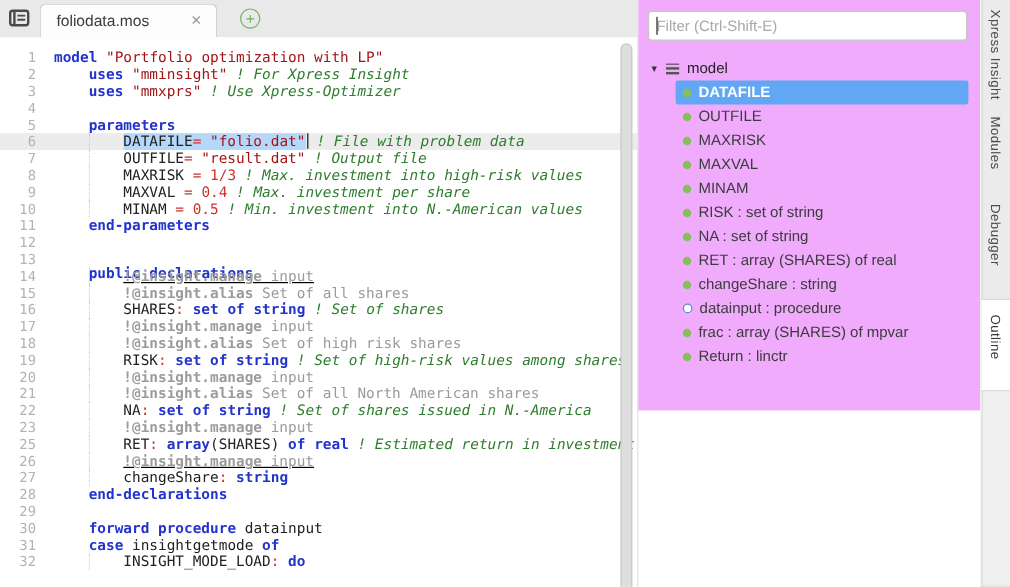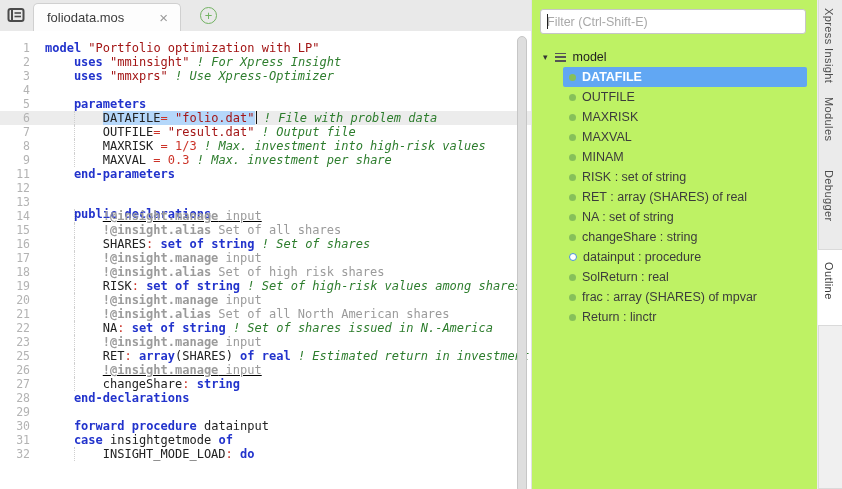--- a/index.html
+++ b/index.html
@@ -43,21 +43,21 @@
   .t-anx { color:var(--ann); }
   .selwrap { background:var(--selection); }
   .caret { display:inline-block; width:1px; height:13px; background:#111;
            vertical-align:text-top; margin-left:1px; }
 
   .vscroll-thumb { position:absolute; left:517px; top:36px; width:10px; bottom:-4px;
                    background:#dedede; border:1px solid #c6c6c6; border-radius:6px; }
   .pane-divider { position:absolute; left:531px; top:0; width:1px; height:489px; background:#e2e2e2; }
 
   
-  .rpanel { position:absolute; left:532px; top:0; width:285px; height:489px; background:#bef264; }
+  .rpanel { position:absolute; left:532px; top:0; width:285px; height:342px; background:#f0abfc; }
   .filter { position:absolute; left:8px; top:9px; width:266px; height:25px;
             border:1px solid #c6c6c6; border-radius:3px; background:#fff;
             font-family:"Liberation Sans",sans-serif; font-size:12.5px; color:#444;
             padding:0 6px; outline:none; }
   .filter::placeholder { color:#a9a9a9; }
   .filter-caret { position:absolute; left:15px; top:14px; width:1px; height:15px; background:#222; }
 
   .tree-header { position:absolute; left:0; top:47px; height:20px; width:100%;
                  display:flex; align-items:center; padding-left:11px; }
   .tri { font-size:9px; color:#333; }
@@ -107,21 +107,22 @@
   <div class="editor">
     <div class="code-lines" id="code-lines">
         <div class="line"><span class="gut">1</span><span class="code" style="padding-left: 0px;"><span class="t-kw">model</span><span class="t-pl"> </span><span class="t-str">"Portfolio optimization with LP"</span></span></div>
         <div class="line"><span class="gut">2</span><span class="code" style="padding-left: 28.88px;"><span class="t-kw">uses</span><span class="t-pl"> </span><span class="t-str">"mminsight"</span><span class="t-pl"> </span><span class="t-com">! For Xpress Insight</span></span></div>
         <div class="line"><span class="gut">3</span><span class="code" style="padding-left: 28.88px;"><span class="t-kw">uses</span><span class="t-pl"> </span><span class="t-str">"mmxprs"</span><span class="t-pl"> </span><span class="t-com">! Use Xpress-Optimizer</span></span></div>
         <div class="line"><span class="gut">4</span><span class="code" style="padding-left: 0px;"></span></div>
         <div class="line"><span class="gut">5</span><span class="code" style="padding-left: 28.88px; text-align: center;"><span class="t-kw">parameters</span></span></div>
         <div class="line active"><span class="gut">6</span><span class="guide"></span><span class="code" style="padding-left: 57.76px;"><span class="selwrap"><span class="t-id">DATAFILE</span><span class="t-num">=</span><span class="t-pl"> </span><span class="t-str">"folio.dat"</span></span><span class="caret"></span><span class="t-pl"> </span><span class="t-com">! File with problem data</span></span></div>
         <div class="line"><span class="gut">7</span><span class="guide"></span><span class="code" style="padding-left: 57.76px;"><span class="t-id">OUTFILE</span><span class="t-num">=</span><span class="t-pl"> </span><span class="t-str">"result.dat"</span><span class="t-pl"> </span><span class="t-com">! Output file</span></span></div>
         <div class="line"><span class="gut">8</span><span class="guide"></span><span class="code" style="padding-left: 57.76px;"><span class="t-id">MAXRISK</span><span class="t-pl"> </span><span class="t-num">=</span><span class="t-pl"> </span><span class="t-num">1/3</span><span class="t-pl"> </span><span class="t-com">! Max. investment into high-risk values</span></span></div>
-        <div class="line"><span class="gut">9</span><span class="guide"></span><span class="code" style="padding-left: 57.76px;"><span class="t-id">MAXVAL</span><span class="t-pl"> </span><span class="t-num">=</span><span class="t-pl"> </span><span class="t-num">0.3</span><span class="t-pl"> </span><span class="t-com">! Max. investment per share</span></span></div>
+        <div class="line"><span class="gut">9</span><span class="guide"></span><span class="code" style="padding-left: 57.76px;"><span class="t-id">MAXVAL</span><span class="t-pl"> </span><span class="t-num">=</span><span class="t-pl"> </span><span class="t-num">0.4</span><span class="t-pl"> </span><span class="t-com">! Max. investment per share</span></span></div>
+        <div class="line"><span class="gut">10</span><span class="guide"></span><span class="code" style="padding-left: 57.76px;"><span class="t-id">MINAM</span><span class="t-pl"> </span><span class="t-num">=</span><span class="t-pl"> </span><span class="t-num">0.5</span><span class="t-pl"> </span><span class="t-com">! Min. investment into N.-American values</span></span></div>
         <div class="line"><span class="gut">11</span><span class="code" style="padding-left: 28.88px;"><span class="t-kw">end-parameters</span></span></div>
         <div class="line"><span class="gut">12</span><span class="code" style="padding-left: 0px;"></span></div>
         <div class="line"><span class="gut">13</span><span class="code" style="padding-left: 28.88px; margin-top: 12px;"><span class="t-kw">public</span><span class="t-pl"> </span><span class="t-kw">declarations</span></span></div>
         <div class="line"><span class="gut">14</span><span class="guide"></span><span class="code" style="padding-left: 57.76px; text-decoration: underline;"><span class="t-ann">!@insight.manage</span><span class="t-anx"> input</span></span></div>
         <div class="line"><span class="gut">15</span><span class="guide"></span><span class="code" style="padding-left: 57.76px;"><span class="t-ann">!@insight.alias</span><span class="t-anx"> Set of all shares</span></span></div>
         <div class="line"><span class="gut">16</span><span class="guide"></span><span class="code" style="padding-left: 57.76px;"><span class="t-id">SHARES</span><span class="t-num">:</span><span class="t-pl"> </span><span class="t-kw">set</span><span class="t-pl"> </span><span class="t-kw">of</span><span class="t-pl"> </span><span class="t-kw">string</span><span class="t-pl"> </span><span class="t-com">! Set of shares</span></span></div>
         <div class="line"><span class="gut">17</span><span class="guide"></span><span class="code" style="padding-left: 57.76px;"><span class="t-ann">!@insight.manage</span><span class="t-anx"> input</span></span></div>
         <div class="line"><span class="gut">18</span><span class="guide"></span><span class="code" style="padding-left: 57.76px;"><span class="t-ann">!@insight.alias</span><span class="t-anx"> Set of high risk shares</span></span></div>
         <div class="line"><span class="gut">19</span><span class="guide"></span><span class="code" style="padding-left: 57.76px;"><span class="t-id">RISK</span><span class="t-num">:</span><span class="t-pl"> </span><span class="t-kw">set</span><span class="t-pl"> </span><span class="t-kw">of</span><span class="t-pl"> </span><span class="t-kw">string</span><span class="t-pl"> </span><span class="t-com">! Set of high-risk values among shares</span></span></div>
         <div class="line"><span class="gut">20</span><span class="guide"></span><span class="code" style="padding-left: 57.76px;"><span class="t-ann">!@insight.manage</span><span class="t-anx"> input</span></span></div>
@@ -174,37 +175,33 @@
         <div class="titem">
           <span class="dot"></span>
           <span>MINAM</span>
         </div>
         <div class="titem">
           <span class="dot"></span>
           <span>RISK : set of string</span>
         </div>
         <div class="titem">
           <span class="dot"></span>
+          <span>NA : set of string</span>
+        </div>
+        <div class="titem">
+          <span class="dot"></span>
           <span>RET : array (SHARES) of real</span>
-        </div>
-        <div class="titem">
-          <span class="dot"></span>
-          <span>NA : set of string</span>
         </div>
         <div class="titem">
           <span class="dot"></span>
           <span>changeShare : string</span>
         </div>
         <div class="titem">
           <span class="dot proc"></span>
           <span>datainput : procedure</span>
-        </div>
-        <div class="titem">
-          <span class="dot"></span>
-          <span>SolReturn : real</span>
         </div>
         <div class="titem">
           <span class="dot"></span>
           <span>frac : array (SHARES) of mpvar</span>
         </div>
         <div class="titem">
           <span class="dot"></span>
           <span>Return : linctr</span>
         </div>
       </div>

